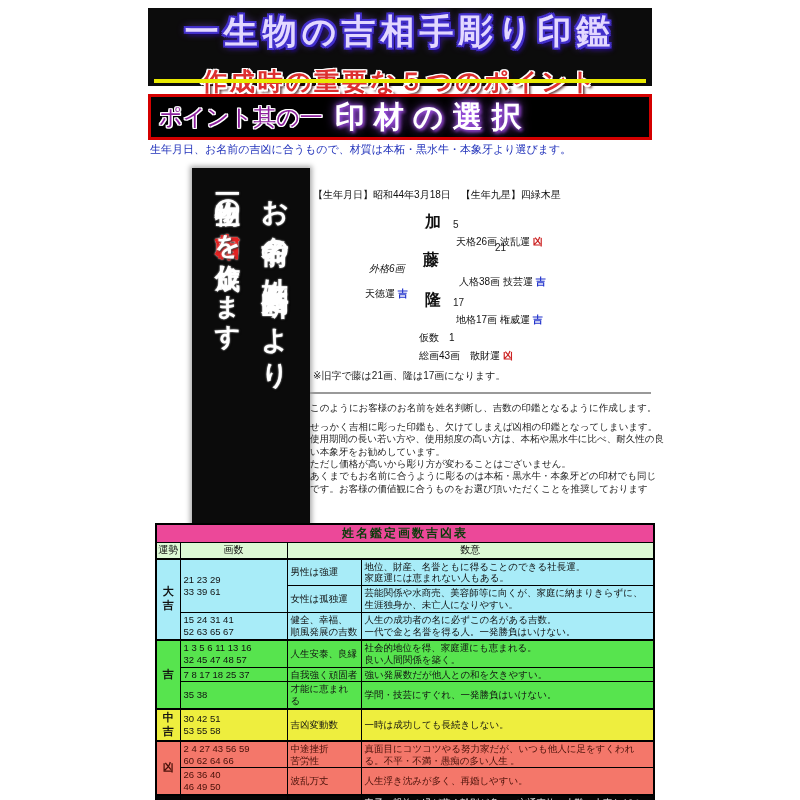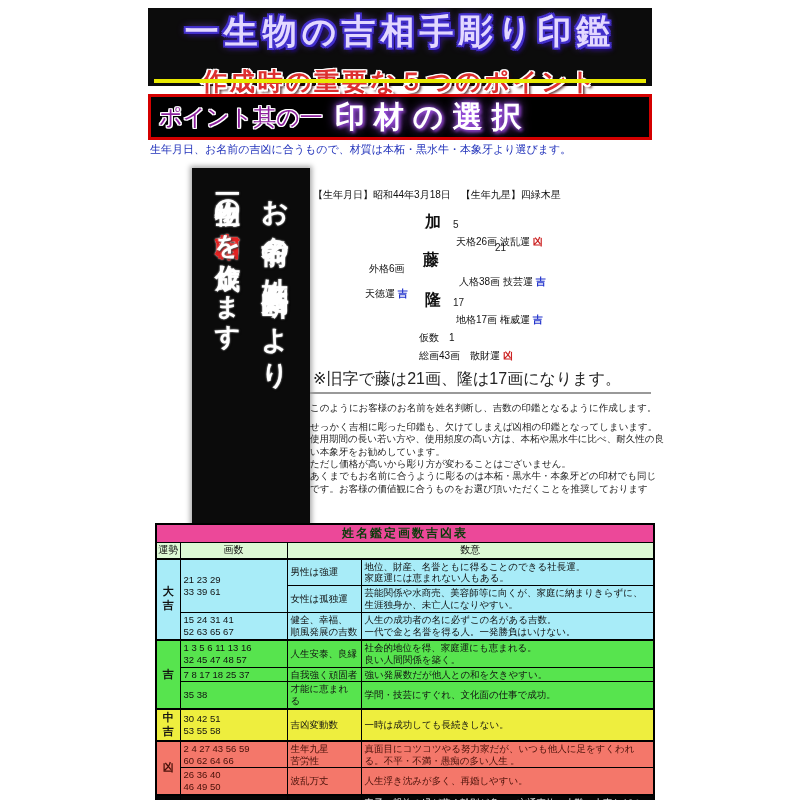--- a/index.html
+++ b/index.html
@@ -45,32 +45,32 @@
   .analysis { position:absolute; left:313px; top:186px; width:342px; height:182px; font-size:10px; color:#111; }
   .ai { position:absolute; white-space:nowrap; }
   .nc { font-size:16px; font-weight:bold; }
   .st { font-size:10px; color:#222; }
   .res-good { color:#2233cc; font-weight:bold; }
   .res-bad  { color:#cc2222; font-weight:bold; }
   .a-birth   { left:0;     top:2px; }
   .a-char1   { left:112px; top:26px; }
   .a-s1      { left:140px; top:33px; }
   .a-tenkaku { left:143px; top:49px; }
-  .a-gaikaku { left:56px;  top:76px; }
+  .a-gaikaku { left:56px;  top:76px;font-style:italic; }
   .a-char2   { left:110px; top:64px; }
   .a-s2      { left:138px; top:56px;margin-left:44px; }
   .a-jinkaku { left:146px; top:89px; }
   .a-tentoku { left:52px;  top:101px; }
   .a-char3   { left:112px; top:104px; }
   .a-s3      { left:140px; top:111px; }
   .a-chikaku { left:143px; top:127px; }
   .a-kasu    { left:106px; top:145px; }
   .a-sokaku  { left:106px; top:163px; }
 
-  .note { position:absolute; left:313px; top:369px; font-size:16px; color:#222; }
+  .note { position:absolute; left:313px; top:369px; font-size:10px; color:#222; }
   .hr   { position:absolute; left:310px; top:392px; width:341px; height:2px; background:#999; }
   .para { position:absolute; width:354px; font-size:9.5px; color:#222; line-height:1.3; }
   .p1 { left:310px; top:402px; white-space:nowrap; }
   .p2 { left:310px; top:421px; }
   .p3 { left:310px; top:458px; white-space:pre-line; }
 
   
   .tbl { position:absolute; left:155px; top:523px; width:498px; border-collapse:collapse;
          border:2px solid #000; font-size:9.5px; table-layout:fixed; }
   .tbl td { border:1px solid #000; padding:1px 3px; vertical-align:middle;
@@ -201,37 +201,37 @@
 良い人間関係を築く。</td>
     </tr>
     <tr class="g-kichi">
       <td class="num">7 8 17 18 25 37</td>
       <td>自我強く頑固者</td>
       <td>強い発展数だが他人との和を欠きやすい。</td>
     </tr>
     <tr class="g-kichi">
       <td class="num">35 38</td>
       <td>才能に恵まれる</td>
-      <td>学問・技芸にすぐれ、文化面の仕事で成功。</td>
+      <td>学問・技芸にすぐれ、一発勝負はいけない。</td>
     </tr>
 
     <tr class="g-chukichi grp">
       <td class="lbl">中
 吉</td>
       <td class="num">30 42 51
 53 55 58</td>
       <td>吉凶変動数</td>
       <td>一時は成功しても長続きしない。</td>
     </tr>
 
     <tr class="g-kyo grp">
       <td class="lbl" rowspan="2">凶</td>
       <td class="num">2 4 27 43 56 59
 60 62 64 66</td>
-      <td>生年九星
+      <td>中途挫折
 苦労性</td>
       <td>真面目にコツコツやる努力家だが、いつも他人に足をすくわれる。不平・不満・愚痴の多い人生 。</td>
     </tr>
     <tr class="g-kyo">
       <td class="num">26 36 40
 46 49 50</td>
       <td>波乱万丈</td>
       <td>人生浮き沈みが多く、再婚しやすい。</td>
     </tr>
 

